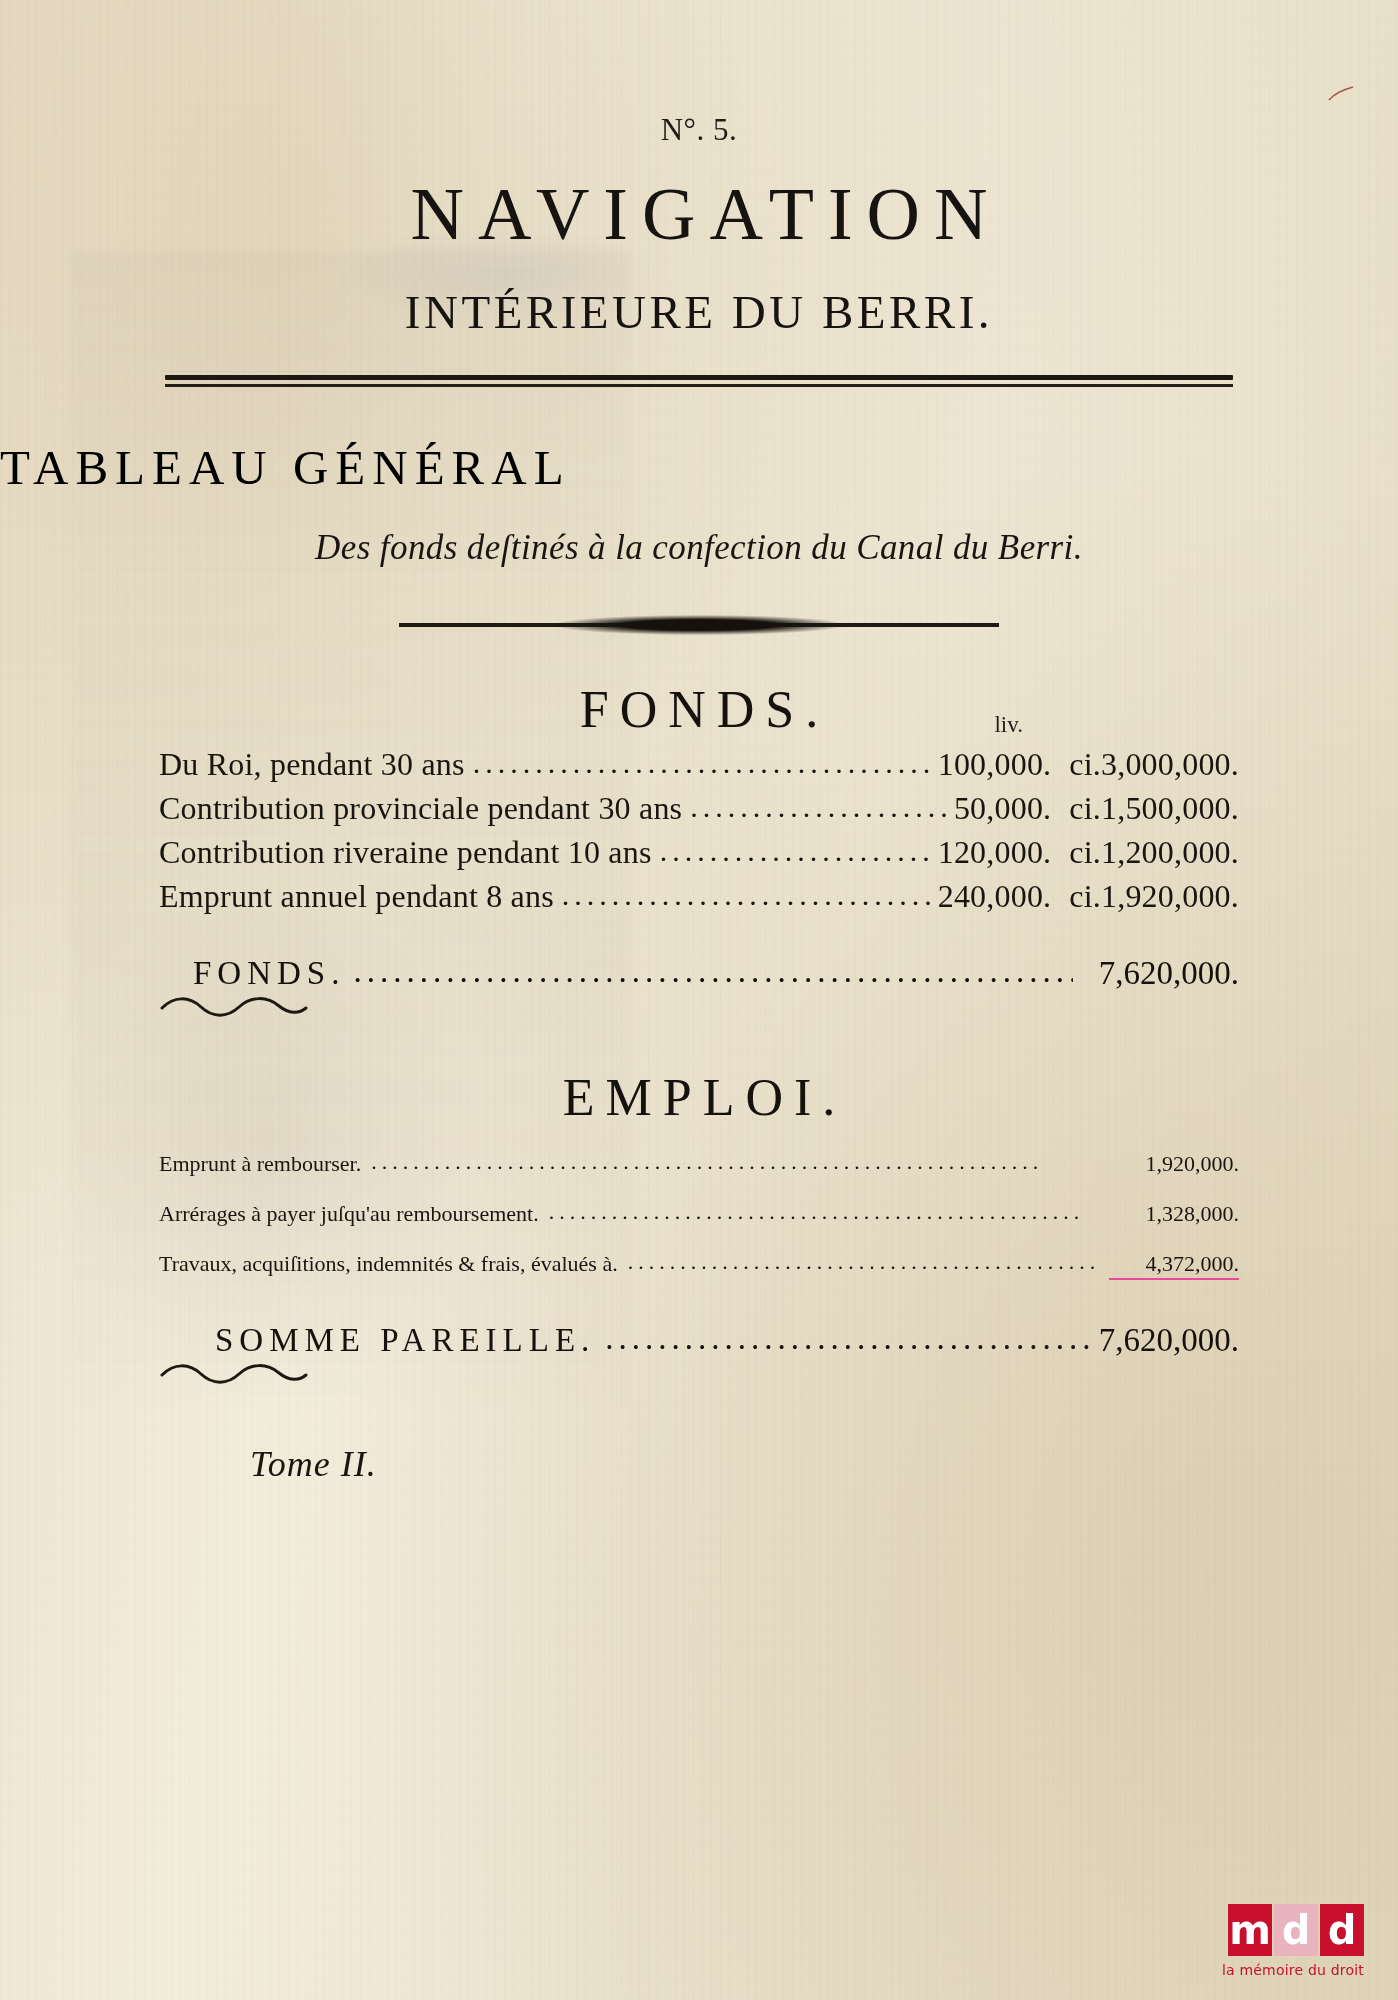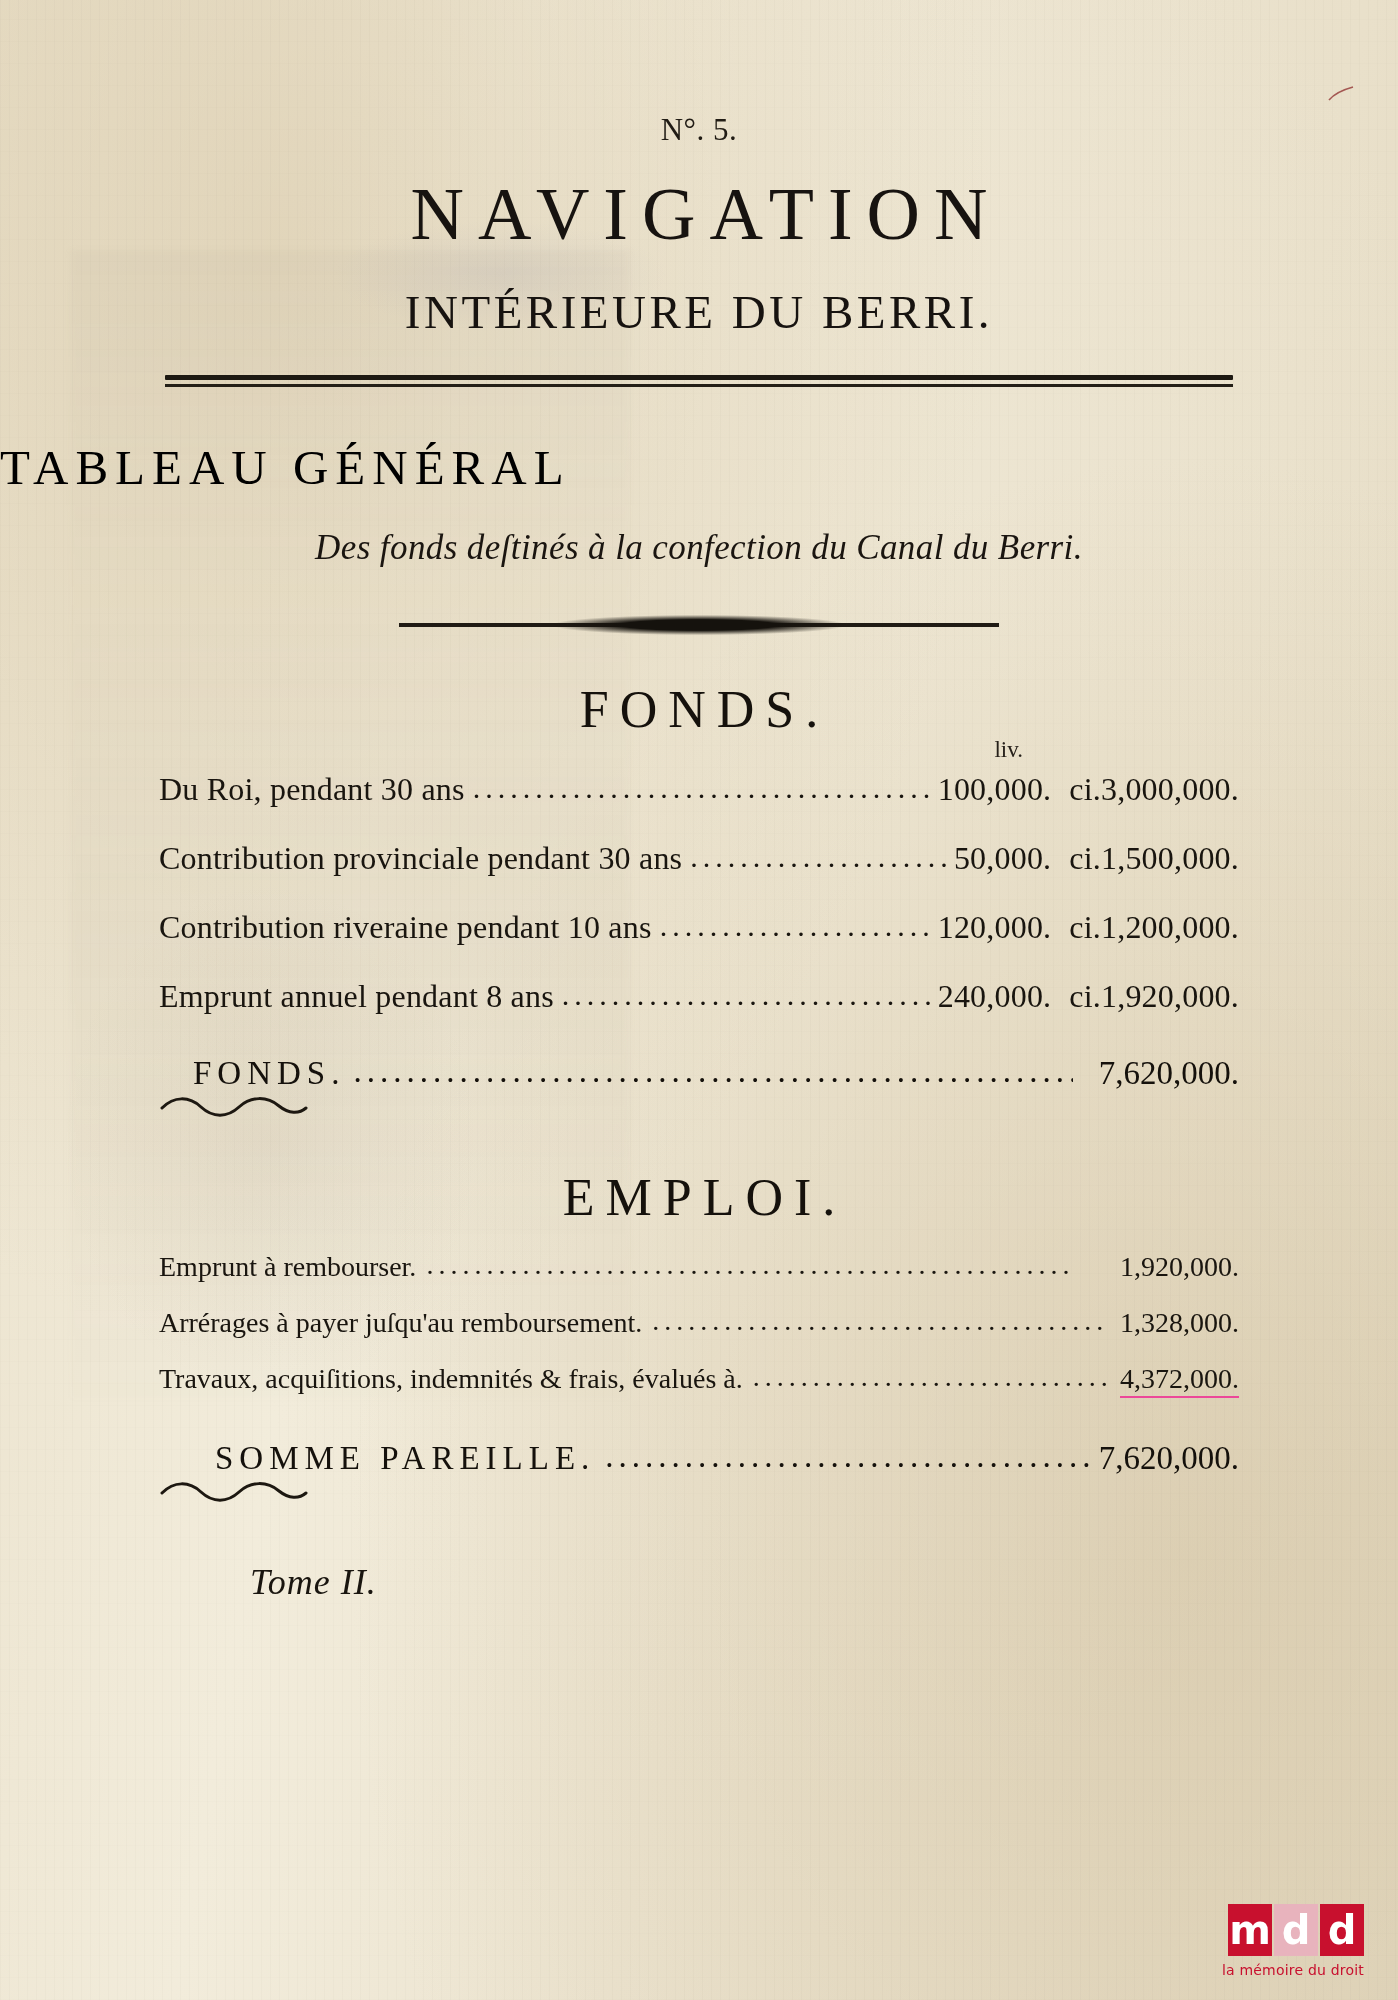--- a/index.html
+++ b/index.html
@@ -176,21 +176,21 @@
     right: 216px;
     top: -34px;
     font-size: 23px;
     color: #26201a;
   }
 
   .row {
     display: flex;
     align-items: baseline;
     font-size: 32px;
-    margin-top: 32px;
+    margin-top: 7px;
     color: #19150f;
     letter-spacing: .2px;
   }
   .row .label { white-space: nowrap; }
   .row .leader {
     flex: 1 1 auto;
     overflow: hidden;
     white-space: nowrap;
     margin: 0 8px;
     color: #19150f;
@@ -247,21 +247,21 @@
     margin-left: auto;
     margin-right: 14px;
     margin-top: 2px;
   }
 
   .emploi-block { margin-top: 6px; }
 
   .row2 {
     display: flex;
     align-items: baseline;
-    font-size: 28px;
+    font-size: 22px;
     margin-top: 24px;
     color: #19150f;
   }
   .row2 .label { white-space: nowrap; }
   .row2 .leader {
     flex: 1 1 auto;
     overflow: hidden;
     white-space: nowrap;
     letter-spacing: 5px;
     margin: 0 10px;

